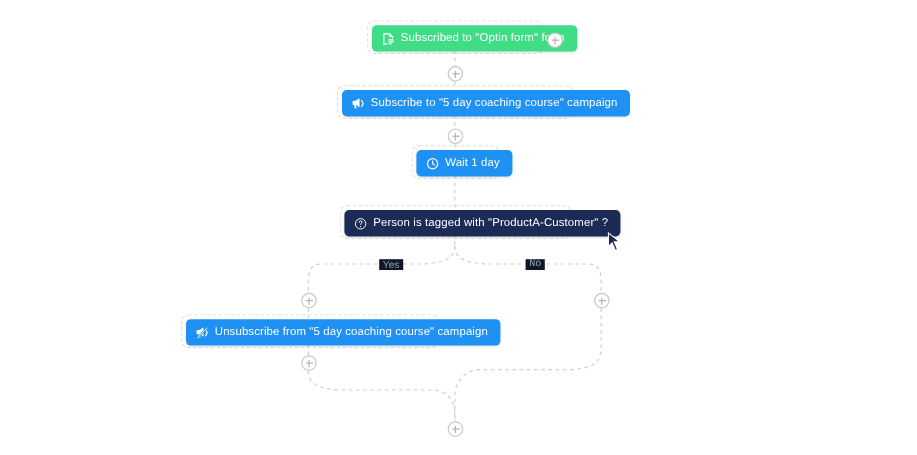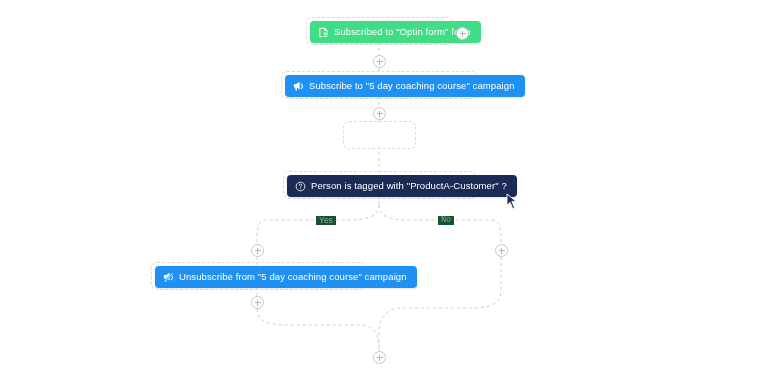--- a/index.html
+++ b/index.html
@@ -74,21 +74,21 @@
     position: absolute;
     background: #b4b4b4;
   }
   .plus::before { left: 2.5px; top: 5.25px; width: 6px;   height: 1px; }
   .plus::after  { left: 5.25px; top: 2.5px; width: 1px;   height: 6px; }
 
   .branch-label {
     position: absolute;
     font-size: 8.5px;
     color: #9aa0ab;
-    background: #14532d;
+    background: #0f172a;
     padding: 0 3px;
     line-height: 1;
     z-index: 3;
   }
 
   .cursor {
     position: absolute;
     width: 12px;
     height: 18px;
     z-index: 9;
@@ -152,20 +152,29 @@
       <svg viewBox="0 0 16 16" fill="#ffffff">
         <path d="M9.6 1.2 4.6 4.4H2.2a1 1 0 0 0-1 1v3.1a1 1 0 0 0 1 1h.9l.8 4.3h2.1l-.8-4.3h.4l4 2.9z"></path>
         <path d="M11.4 4.6c.9.6 1.5 1.8 1.5 3.1s-.6 2.5-1.5 3.1v1.5c1.8-.7 3.1-2.6 3.1-4.6s-1.3-3.9-3.1-4.6z"></path>
       </svg>
     </span>
     <span class="label">Subscribe to "5 day coaching course" campaign</span>
   </div>
 
   <div class="plus" style="left:373px; top:107px;"></div>
 
+  <div class="node node-action" style="left:347px; top:125px;">
+    <span class="ic">
+      <svg viewBox="0 0 16 16" fill="none" stroke="#ffffff" stroke-width="1.4">
+        <circle cx="8" cy="8" r="6.2"></circle>
+        <path d="M8 4.6V8l2.6 1.6" stroke-linecap="round"></path>
+      </svg>
+    </span>
+    <span class="label">Wait 1 day</span>
+  </div>
 
   <div class="node node-cond" style="left:287px; top:175px;">
     <span class="ic">
       <svg viewBox="0 0 16 16" fill="none" stroke="#ffffff" stroke-width="1.2">
         <circle cx="8" cy="8" r="6.3"></circle>
         <path d="M6.2 6.1c0-1 .8-1.7 1.8-1.7s1.8.7 1.8 1.6c0 .8-.5 1.1-1.1 1.5-.5.3-.7.6-.7 1.2" stroke-linecap="round"></path>
         <path d="M8 11.4h.01" stroke-linecap="round" stroke-width="1.5"></path>
       </svg>
     </span>
     <span class="label">Person is tagged with "ProductA-Customer" ?</span>

